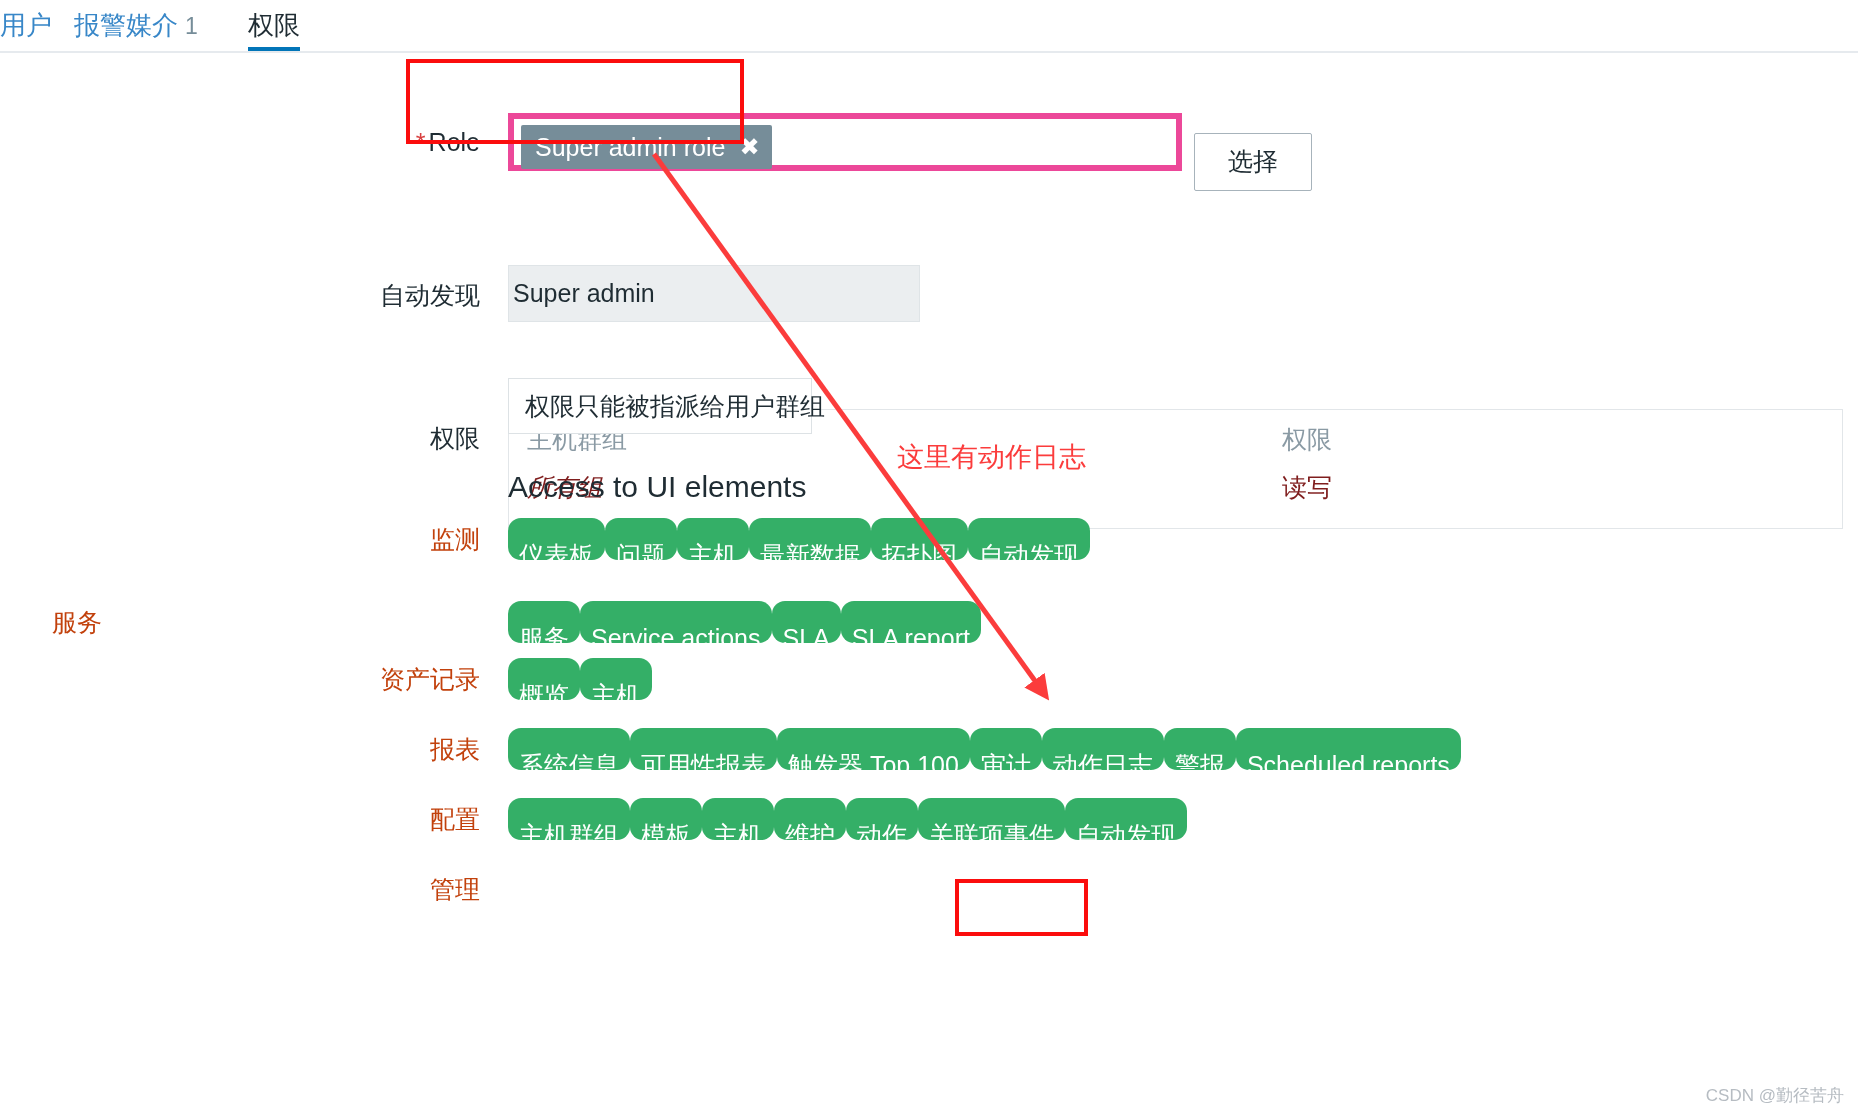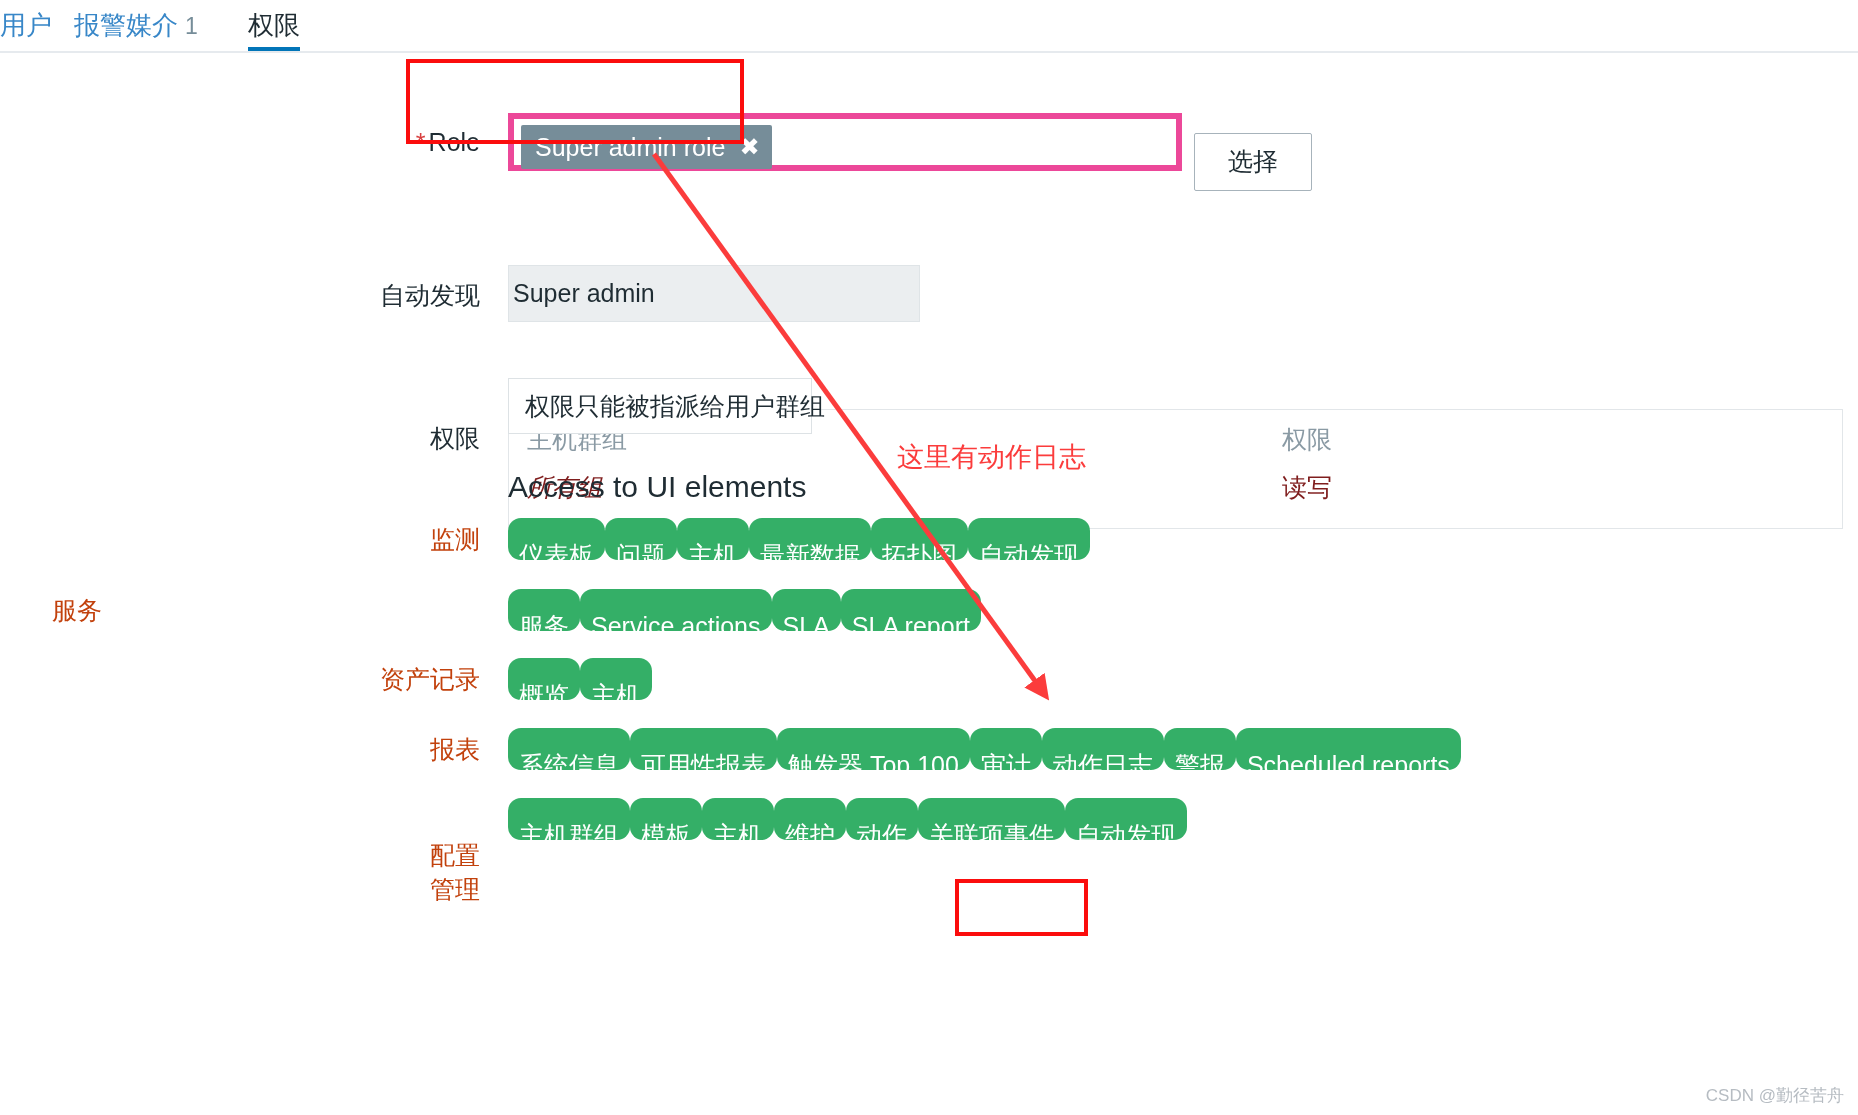--- a/index.html
+++ b/index.html
@@ -327,34 +327,34 @@
 
   <div class="notice">权限只能被指派给用户群组</div>
 
   <div class="section-heading">Access to UI elements</div>
 
   <div id="badge-groups">
       <div class="badge-row" style="top: 465px; width: 1858px;">
         <div class="badge-row-label" style="right: 1378px;">监测</div>
         <div class="badges"><span class="badge">仪表板</span><span class="badge">问题</span><span class="badge">主机</span><span class="badge">最新数据</span><span class="badge">拓扑图</span><span class="badge">自动发现</span></div>
       </div>
-      <div class="badge-row" style="top: 536px; width: 1480px;">
+      <div class="badge-row" style="top: 548px; width: 1480px;">
         <div class="badge-row-label" style="right: 1378px;">服务</div>
         <div class="badges"><span class="badge">服务</span><span class="badge">Service actions</span><span class="badge">SLA</span><span class="badge">SLA report</span></div>
       </div>
       <div class="badge-row" style="top: 605px; width: 1858px;">
         <div class="badge-row-label" style="right: 1378px;">资产记录</div>
         <div class="badges"><span class="badge">概览</span><span class="badge">主机</span></div>
       </div>
       <div class="badge-row" style="top: 675px; width: 1858px;">
         <div class="badge-row-label" style="right: 1378px;">报表</div>
         <div class="badges"><span class="badge">系统信息</span><span class="badge">可用性报表</span><span class="badge">触发器 Top 100</span><span class="badge">审计</span><span class="badge">动作日志</span><span class="badge">警报</span><span class="badge">Scheduled reports</span></div>
       </div>
       <div class="badge-row" style="top: 745px; width: 1858px;">
-        <div class="badge-row-label" style="right: 1378px; margin-top: 36px;">配置</div>
+        <div class="badge-row-label" style="right: 1378px;">配置</div>
         <div class="badges"><span class="badge">主机群组</span><span class="badge">模板</span><span class="badge">主机</span><span class="badge">维护</span><span class="badge">动作</span><span class="badge">关联项事件</span><span class="badge">自动发现</span></div>
       </div>
       <div class="badge-row" style="top: 815px; width: 1858px;">
         <div class="badge-row-label" style="right: 1378px;">管理</div>
       </div>
     </div>
 </div>
 
 <div class="ann-rect" id="ann-rect-role"></div>
 <div class="ann-rect" id="ann-rect-badge"></div>

